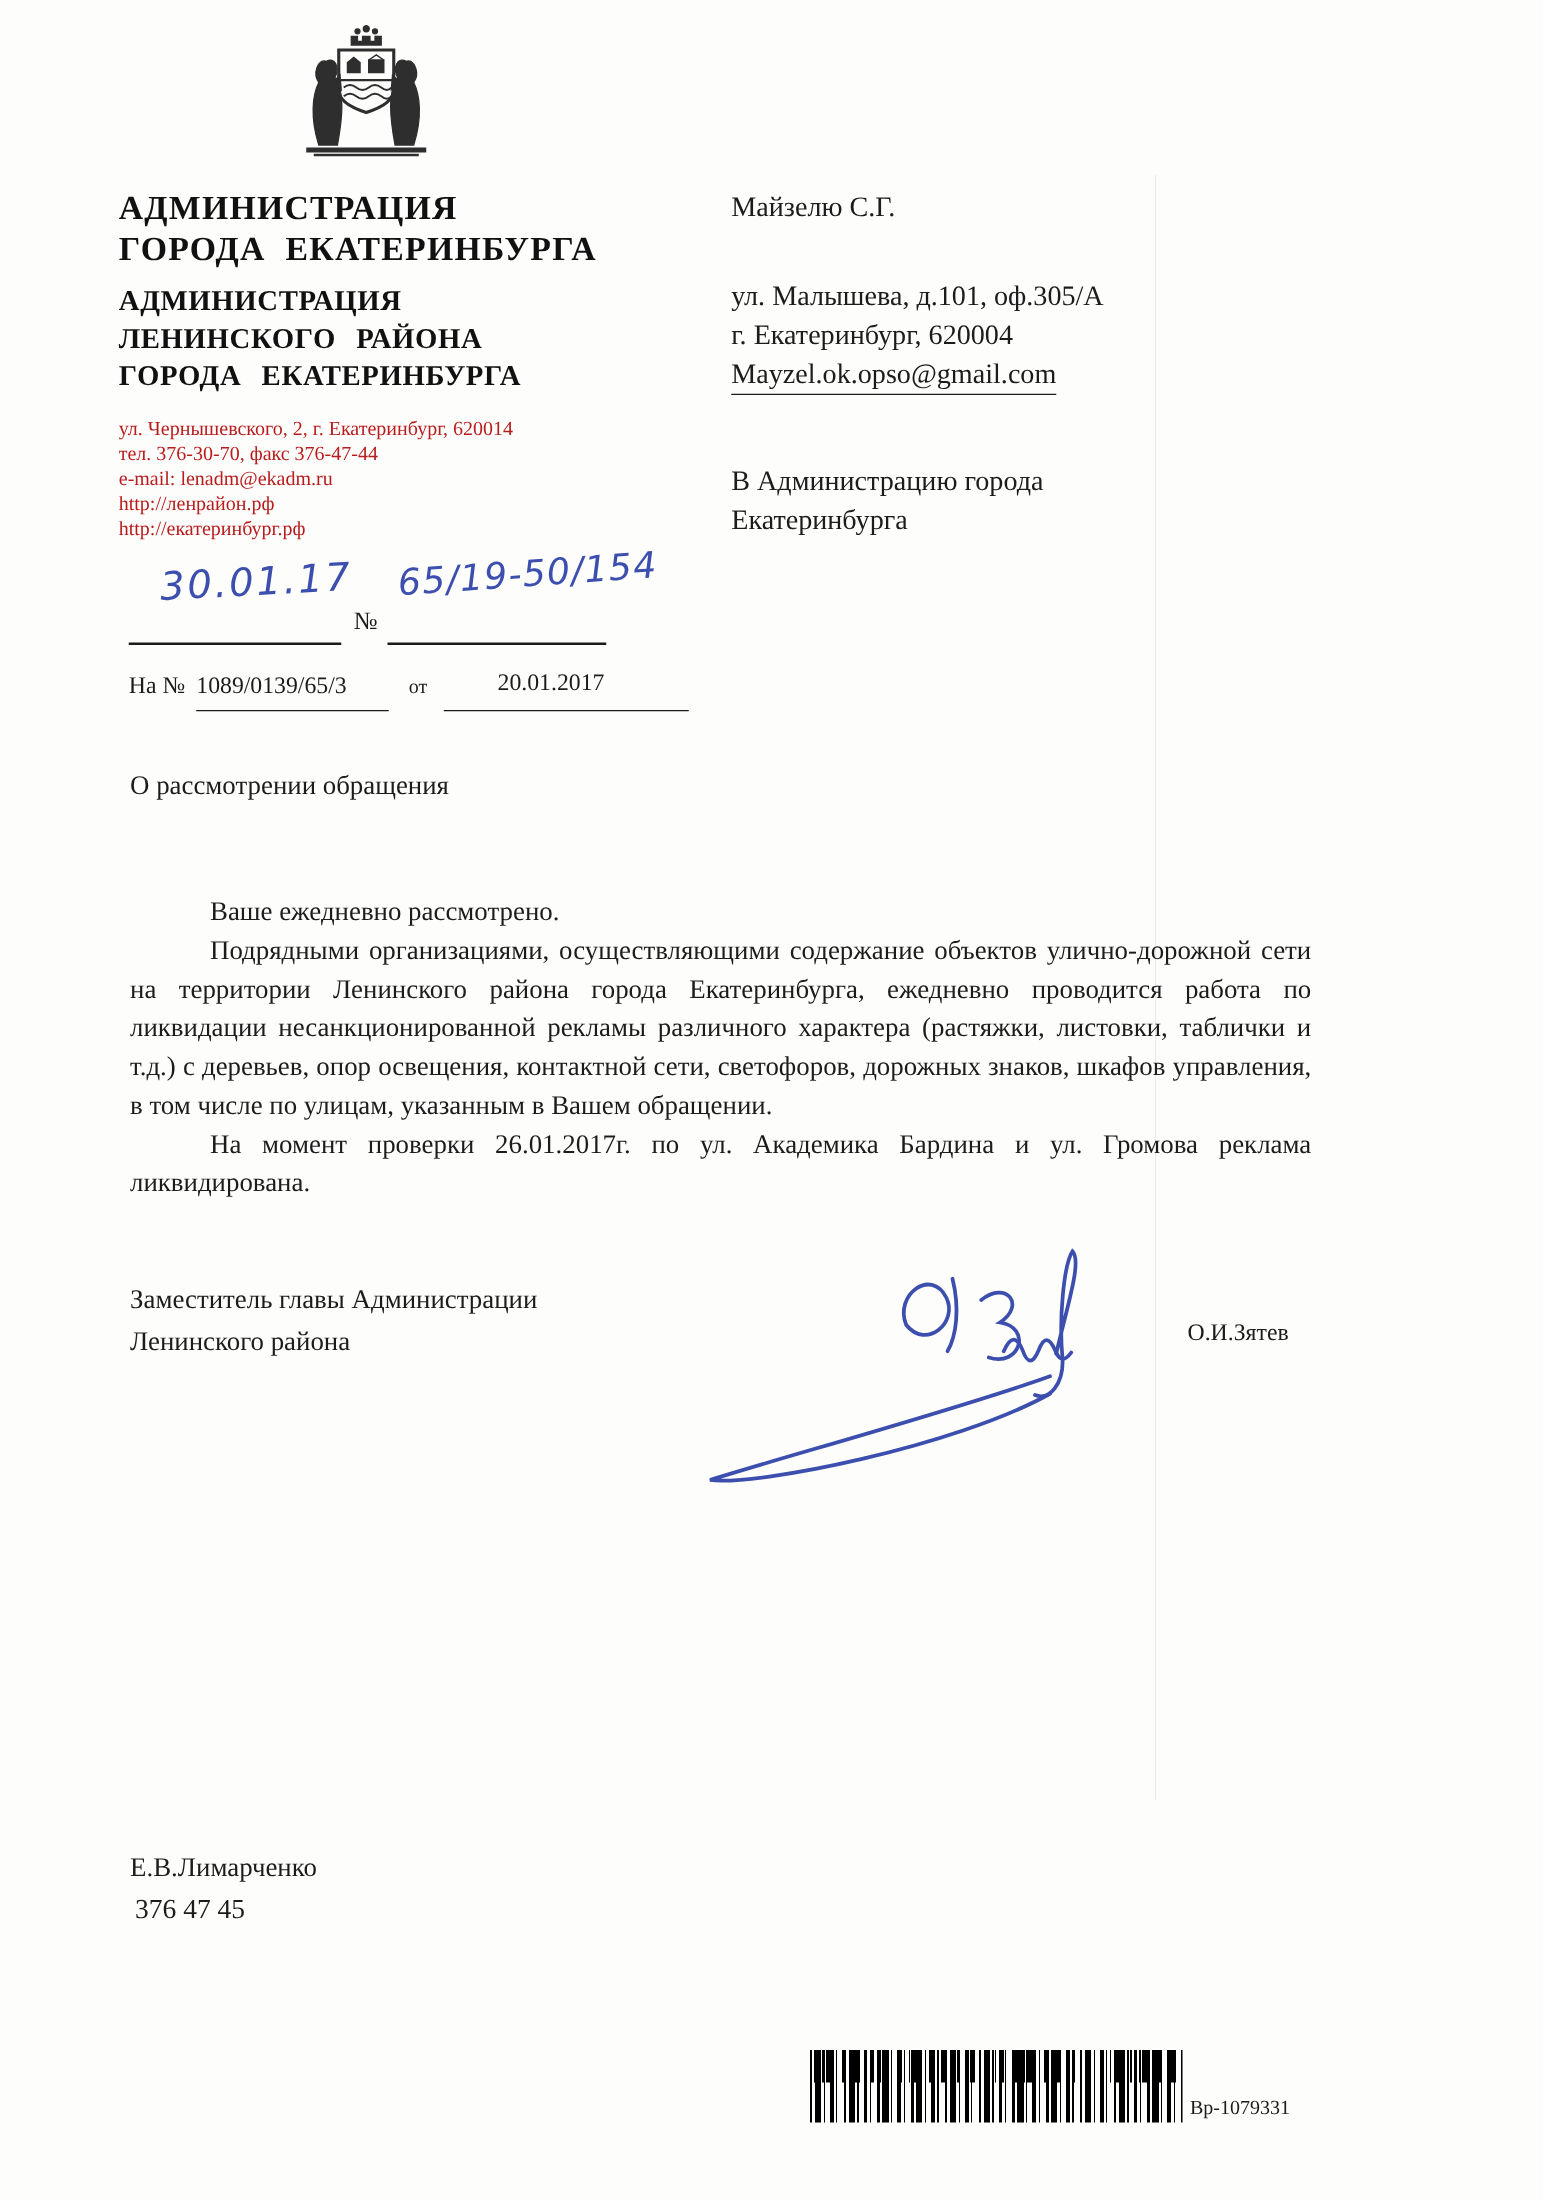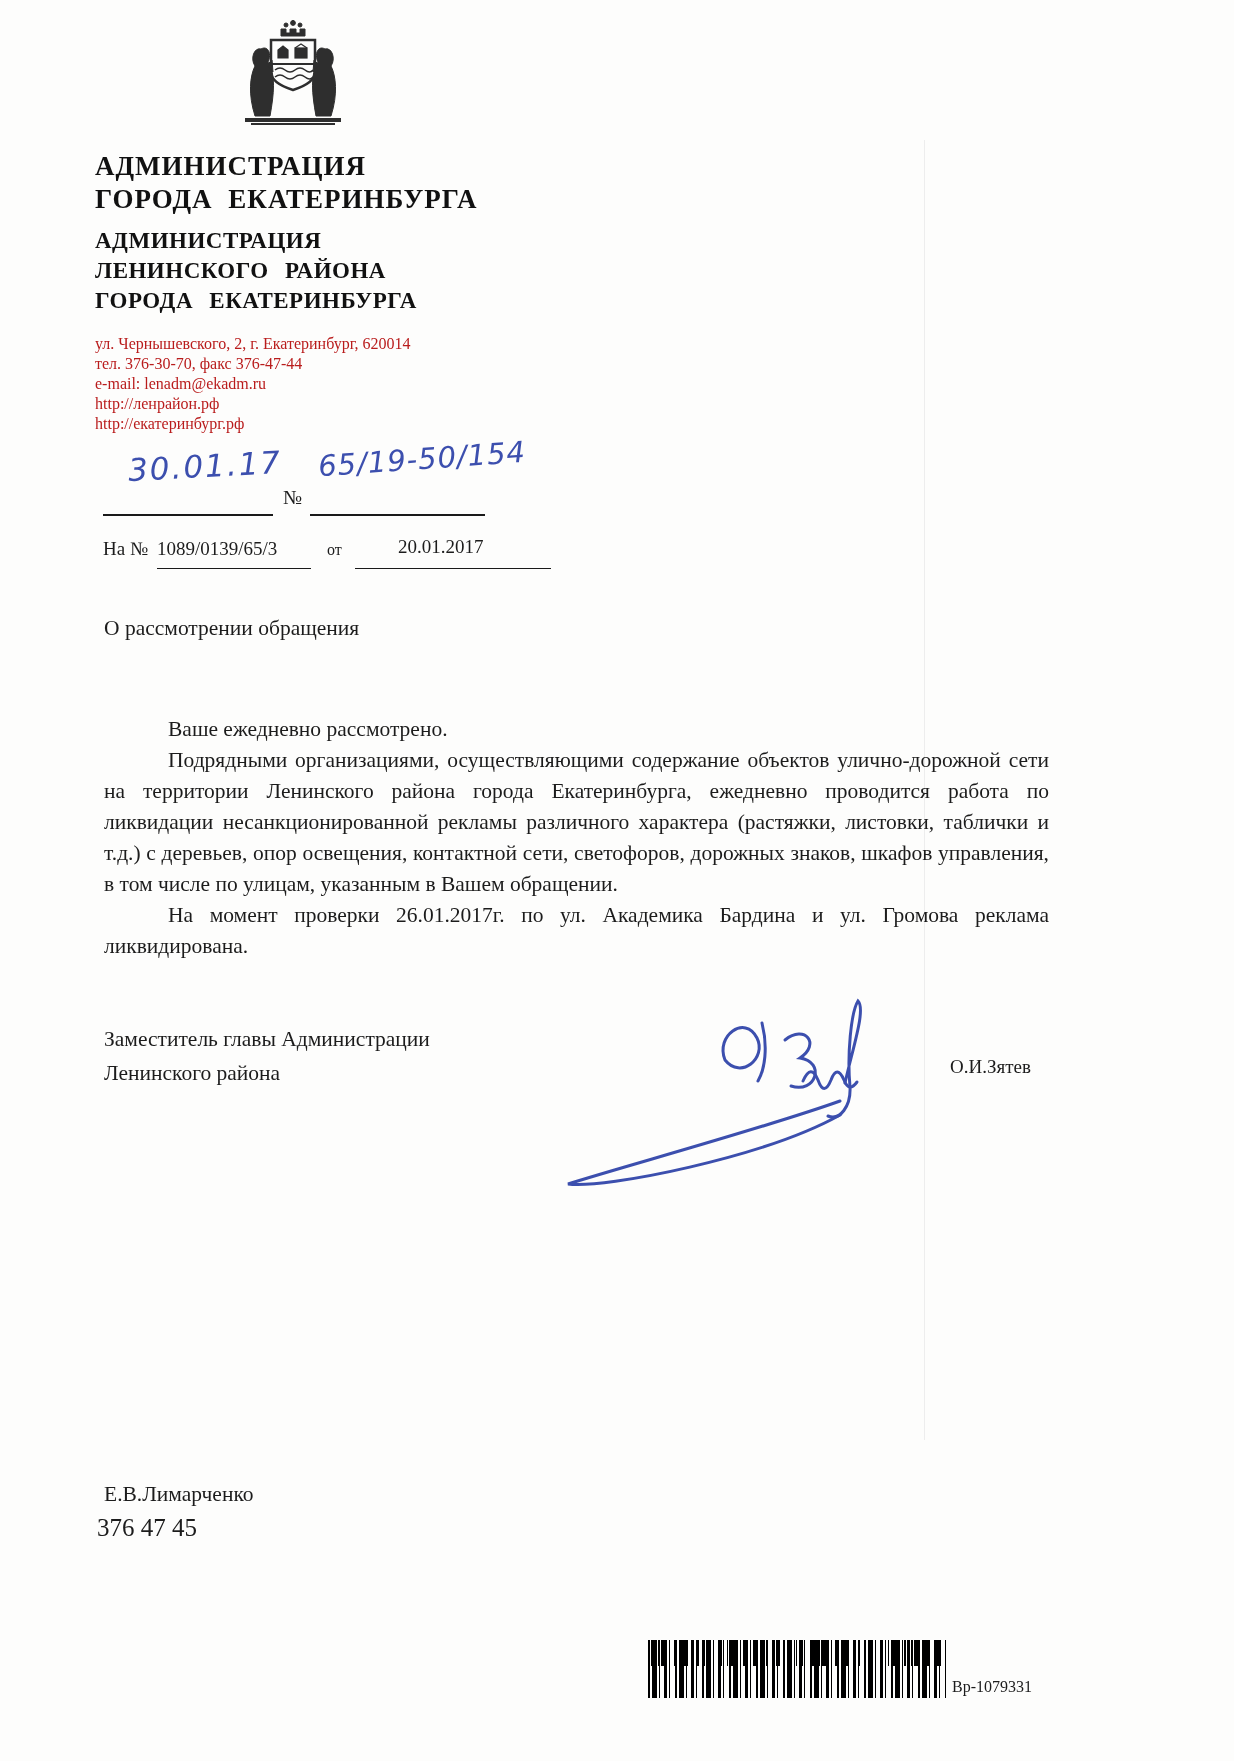--- a/index.html
+++ b/index.html
@@ -45,21 +45,21 @@
   .body-text { left:104px; top:714px; width:945px; font-size:21.5px; line-height:31px; text-align:justify; }
   .body-text p { text-indent:64px; margin:0; }
 
   
   .sig-title { left:104px; top:1022px; font-size:21.5px; line-height:34px; }
   .signer { left:922px; top:1056px; font-size:19px;margin-left:28px; }
   .sig-svg { left:540px; top:985px; width:370px; height:215px; }
 
   
   .executor { left:104px; top:1482px; font-size:21.5px; }
-  .exec-phone { left:97px; top:1514px; font-size:25px; }
+  .exec-phone { left:108px; top:1514px; font-size:22px; }
   .barcode { left:648px; top:1640px; width:298px; height:58px; }
   .barcode .b-full {
     position:absolute; inset:0;
     background:repeating-linear-gradient(90deg,#000 0 2px,transparent 2px 4px,#000 4px 9px,transparent 9px 11px,#000 11px 12px,transparent 12px 16px,#000 16px 19px,transparent 19px 21px,#000 21px 22px,transparent 22px 27px);
   }
   .barcode .b-top {
     position:absolute; left:0; right:0; top:0; height:26px;
     background:repeating-linear-gradient(90deg,transparent 0 3px,#000 3px 5px,transparent 5px 10px,#000 10px 11px,transparent 11px 13px,#000 13px 17px,transparent 17px 23px);
   }
   .barcode-label { left:952px; top:1678px; font-size:16px; }
@@ -123,20 +123,30 @@
   <div class="abs hand reg-num">65/19-50/154</div>
   <div class="abs rule r2"></div>
 
   <div class="abs ref-label">На №</div>
   <div class="abs ref-num">1089/0139/65/3</div>
   <div class="abs rule r3"></div>
   <div class="abs ref-from">от</div>
   <div class="abs ref-date">20.01.2017</div>
   <div class="abs rule r4"></div>
 
+  <div class="abs recip">
+    <div>Майзелю С.Г.</div>
+    <div class="gap1"></div>
+    <div>ул. Малышева, д.101, оф.305/А</div>
+    <div>г. Екатеринбург, 620004</div>
+    <div><span class="u">Mayzel.ok.opso@gmail.com</span></div>
+    <div class="gap2"></div>
+    <div>В Администрацию города</div>
+    <div>Екатеринбурга</div>
+  </div>
 
   <div class="abs subject">О рассмотрении обращения</div>
 
   <div class="abs body-text">
     <p>Ваше ежедневно рассмотрено.</p>
     <p>Подрядными организациями, осуществляющими содержание объектов улично-дорожной сети на территории Ленинского района города Екатеринбурга, ежедневно проводится работа по ликвидации несанкционированной рекламы различного характера (растяжки, листовки, таблички и т.д.) с деревьев, опор освещения, контактной сети, светофоров, дорожных знаков, шкафов управления, в том числе по улицам, указанным в Вашем обращении.</p>
     <p>На момент проверки 26.01.2017г. по ул. Академика Бардина и ул. Громова реклама ликвидирована.</p>
   </div>
 
   <div class="abs sig-title">

